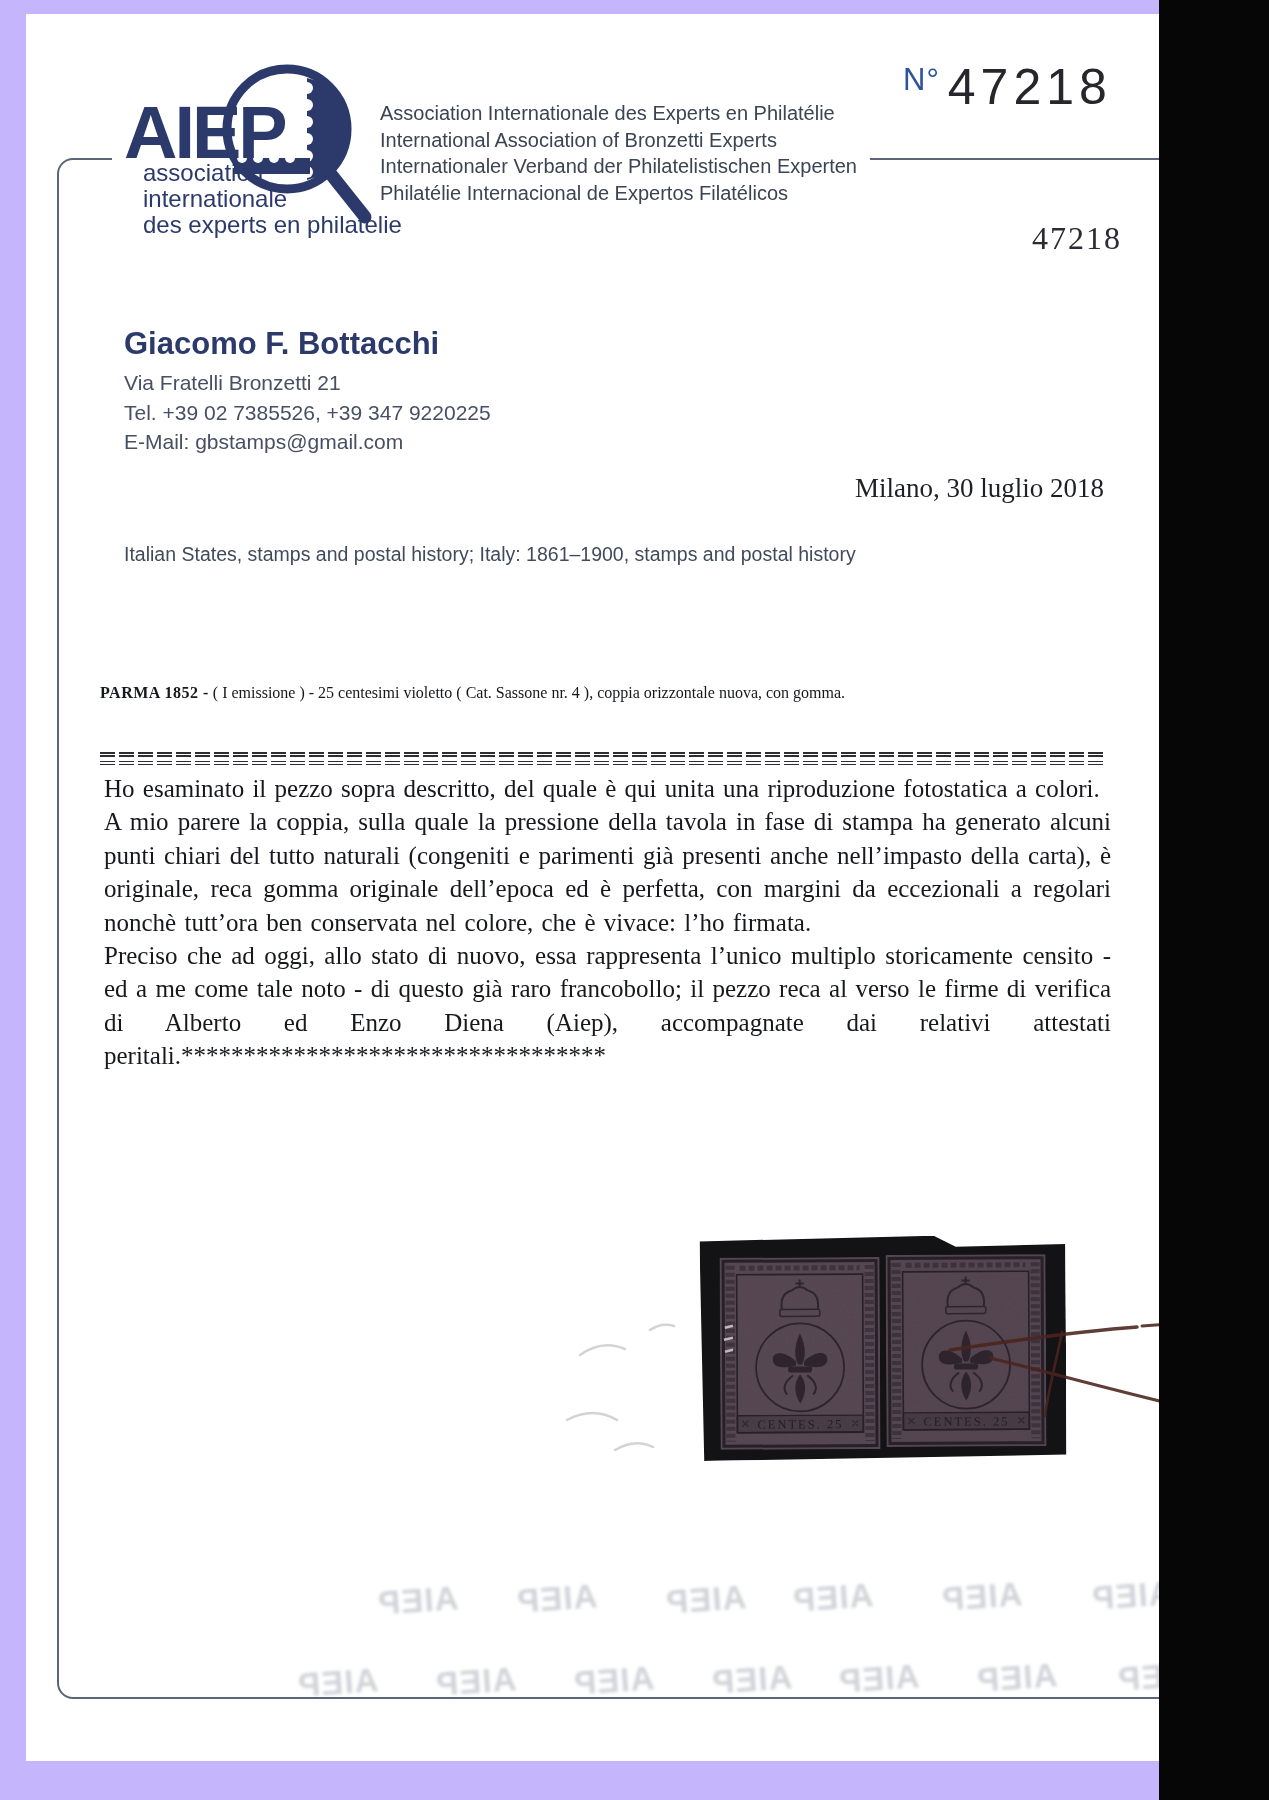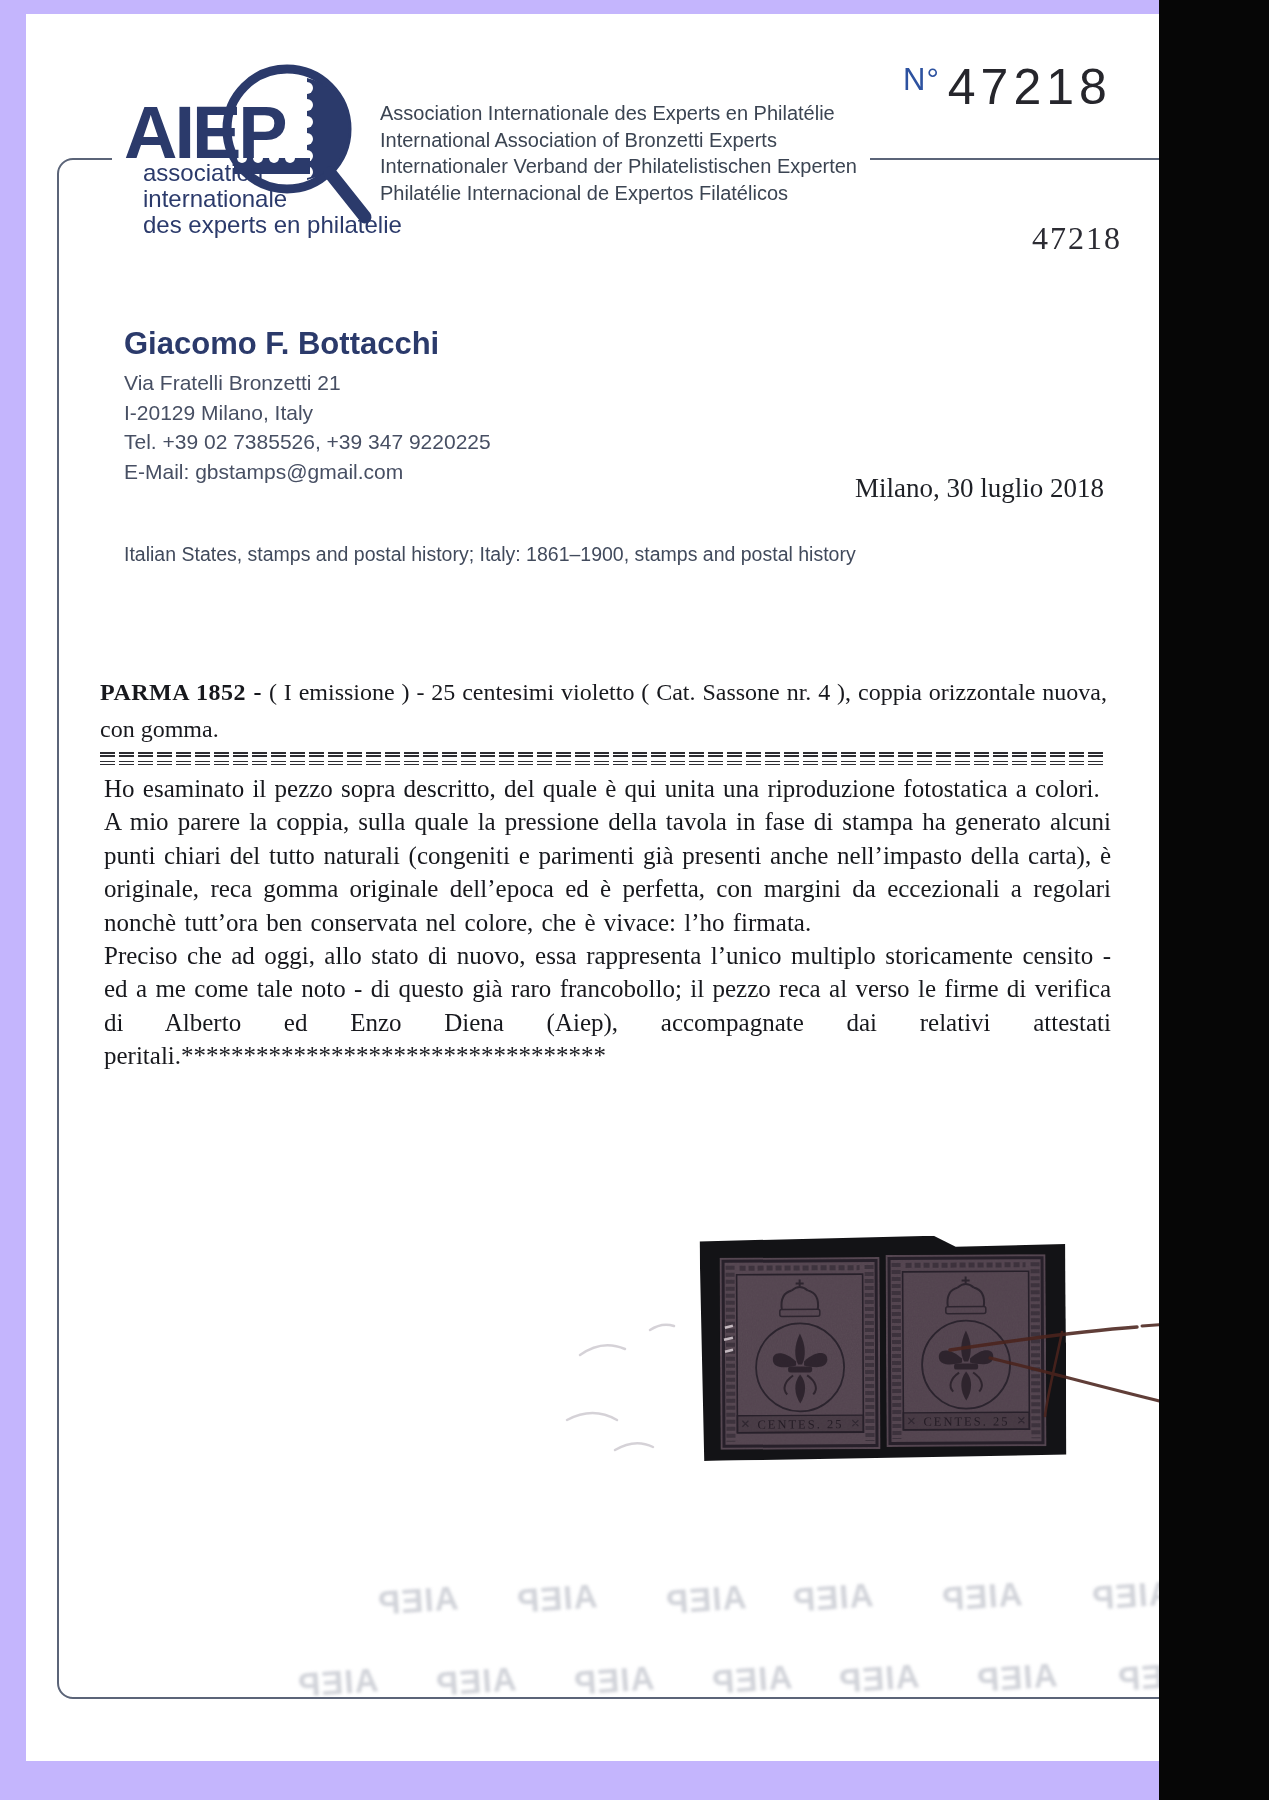--- a/index.html
+++ b/index.html
@@ -28,21 +28,21 @@
 
   
   #expert-name{position:absolute;left:124px;top:326px;color:#2b3a6b;font-size:31px;font-weight:bold;}
   #expert-lines{position:absolute;left:124px;top:368px;color:#474f63;font-size:21px;line-height:29.5px;}
   #specialization{position:absolute;left:124px;top:543px;color:#414a5c;font-size:19.5px;}
   #place-date{position:absolute;left:855px;top:473px;color:#1e2026;
               font-family:"Liberation Serif",serif;font-size:27px;}
 
   
   #title{position:absolute;left:100px;top:674px;width:1007px;color:#17181d;
-         font-family:"Liberation Serif",serif;font-size:24px;line-height:37px;text-align:justify;}
+         font-family:"Liberation Serif",serif;font-size:16px;line-height:37px;text-align:justify;}
   #title b{letter-spacing:0.5px;}
   #separator{position:absolute;left:100px;top:752px;width:1005px;height:14px;}
   .dashrow{position:absolute;left:0;width:100%;height:1.6px;
            background:repeating-linear-gradient(90deg,#2c2c31 0 15px,transparent 15px 19px);}
   #body-text{position:absolute;left:104px;top:772px;width:1007px;color:#17181d;
              font-family:"Liberation Serif",serif;font-size:25px;line-height:33.4px;
              text-align:justify;word-spacing:2px;}
   #body-text p{margin:0;}
 
   
@@ -102,21 +102,20 @@
   </div>
 
   <div id="cert-number">
     <span class="no">N°</span><span class="digits">47218</span>
   </div>
   <div id="stamped-number">47218</div>
 
   <div id="expert-name">Giacomo F. Bottacchi</div>
   <div id="expert-lines">
     <div>Via Fratelli Bronzetti 21</div>
-    <div>I-20129 Milano, Italy</div>
     <div>Tel. +39 02 7385526, +39 347 9220225</div>
     <div>E-Mail: gbstamps@gmail.com</div>
   </div>
   <div id="specialization">Italian States, stamps and postal history; Italy: 1861–1900, stamps and postal history</div>
   <div id="place-date">Milano, 30 luglio 2018</div>
 
   <div id="title"><b>PARMA 1852 -</b><span> ( I emissione ) - 25 centesimi violetto ( Cat. Sassone nr. 4 ), coppia orizzontale nuova, con gomma.</span></div>
 
   <div id="separator">
     <div class="dashrow" style="top:0;"></div>

